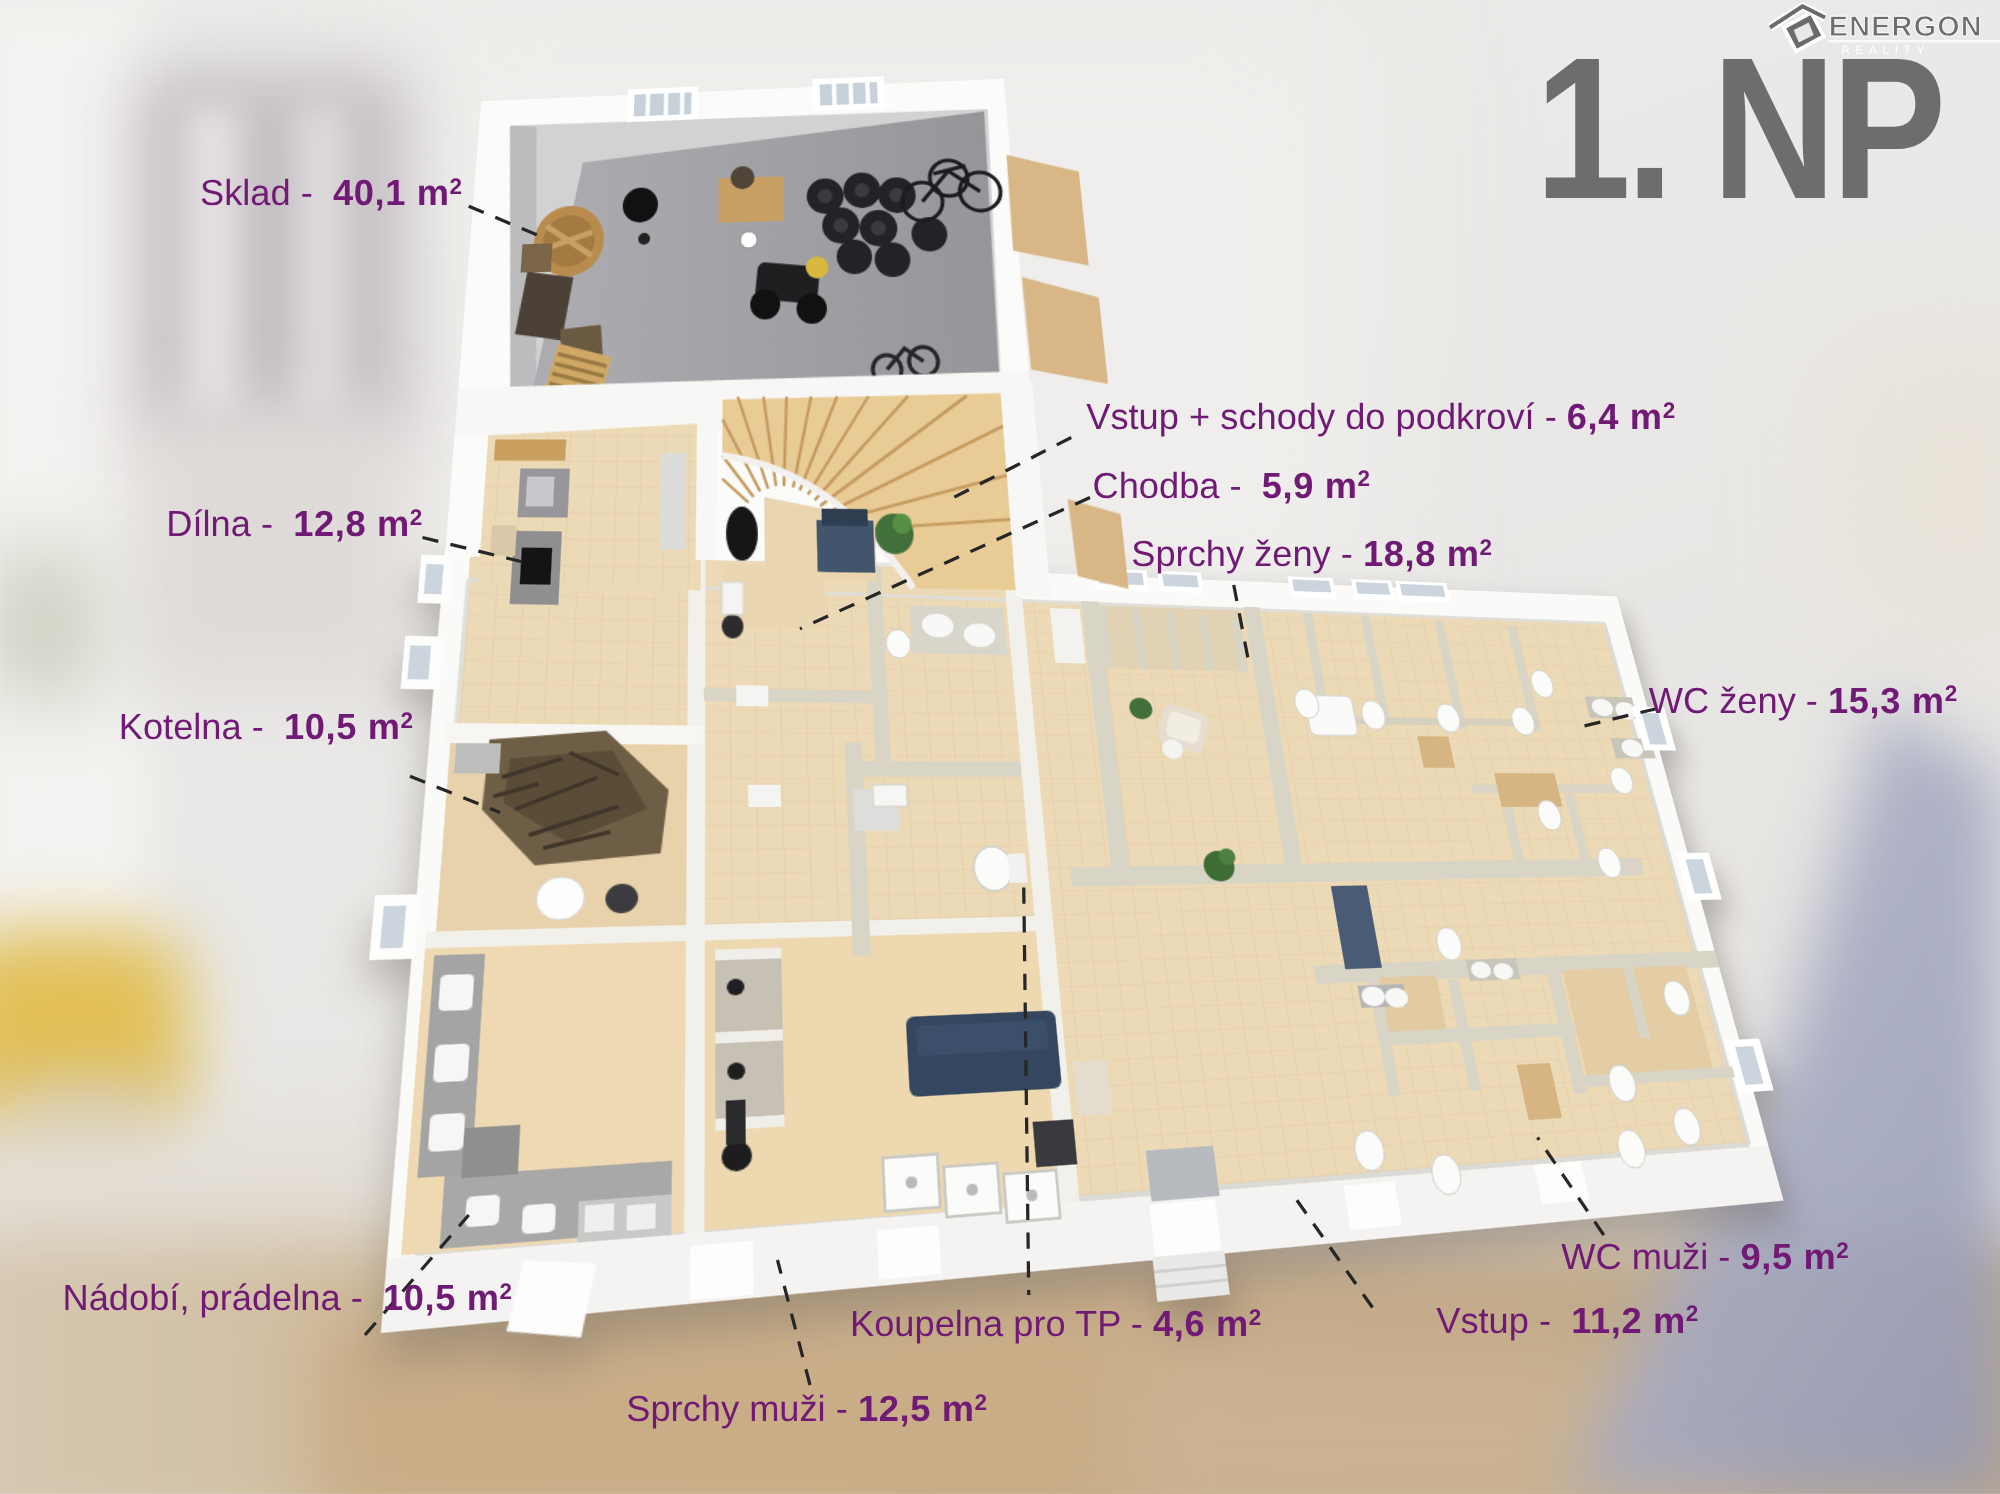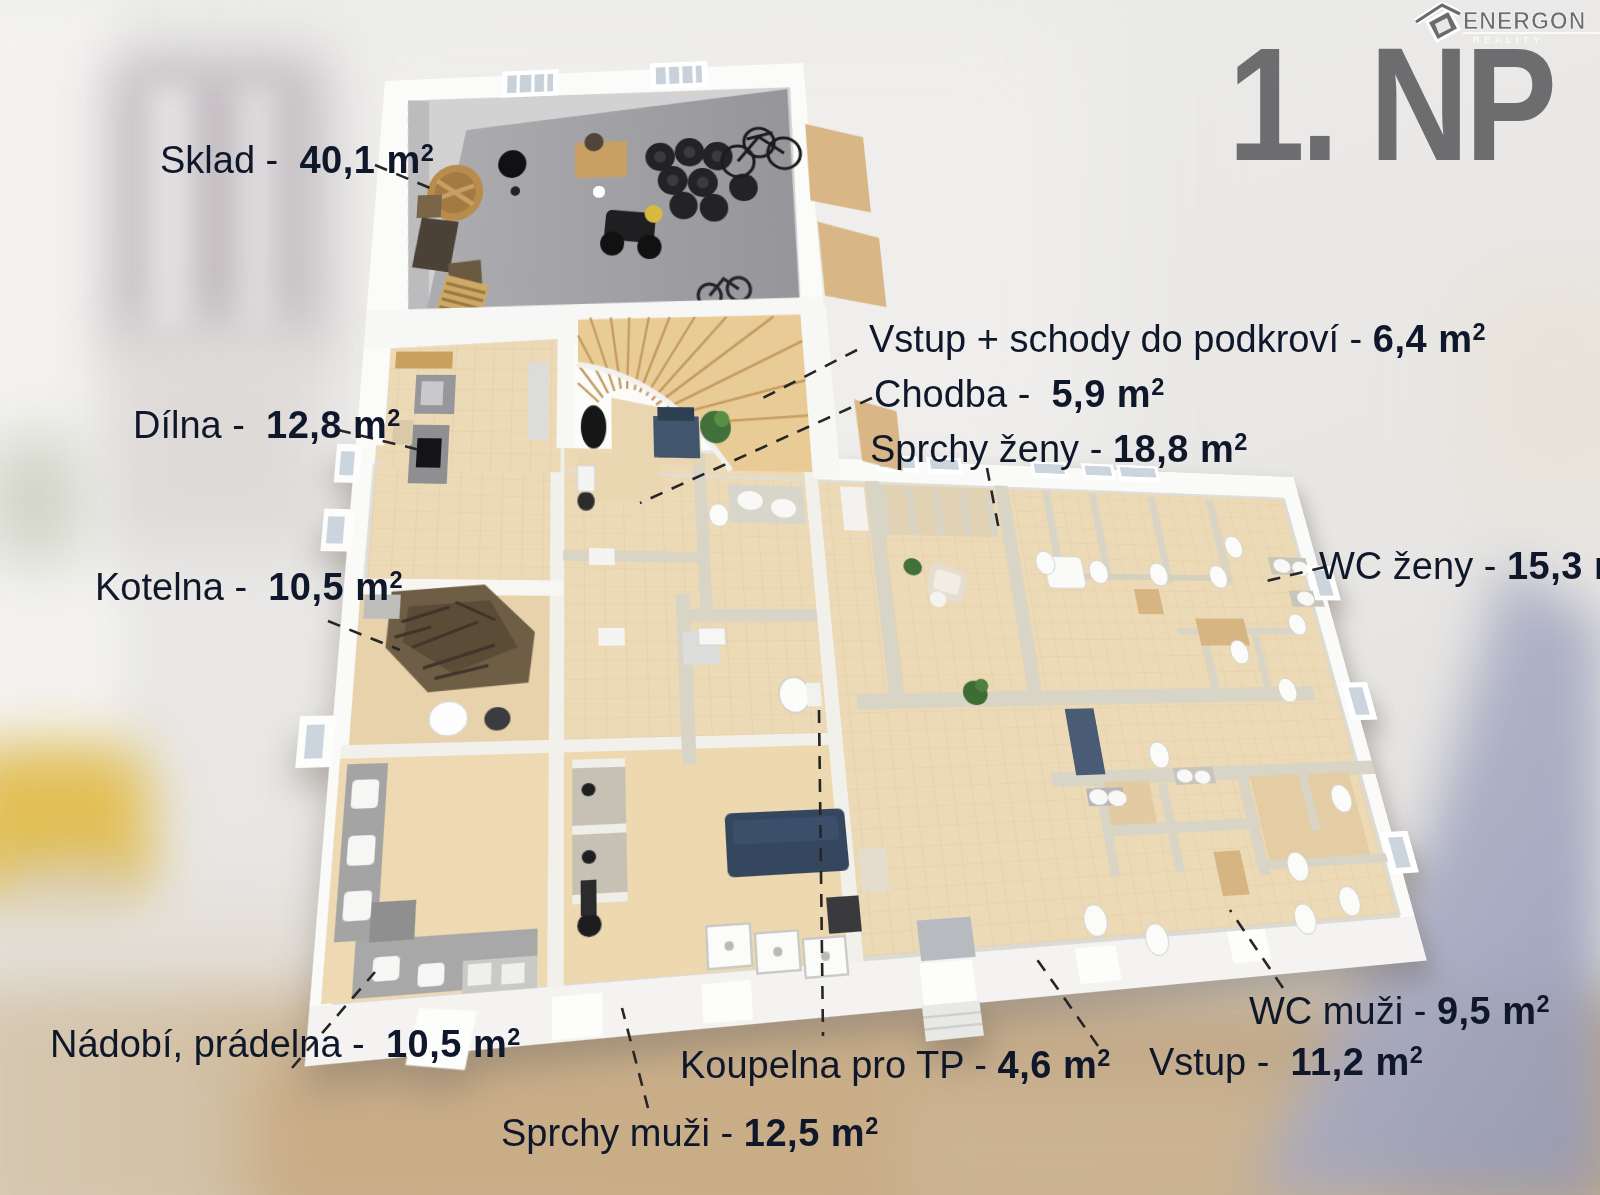--- a/index.html
+++ b/index.html
@@ -1,18 +1,18 @@
 <!DOCTYPE html>
 <html><head>
 <meta charset="utf-8">
 <style>
 html,body{margin:0;padding:0;}
 body{width:1600px;height:1195px;position:relative;overflow:hidden;background:#e9e8e6;font-family:"Liberation Sans",sans-serif;}
 .bg{position:absolute;}
-.lab{position:absolute;font-size:38px;color:#0f172a;white-space:nowrap;letter-spacing:0;}
+.lab{position:absolute;font-size:29px;color:#701a75;white-space:nowrap;letter-spacing:0;}
 .lab b{font-weight:bold;letter-spacing:.5px;}
 .lab .sup{font-size:0.62em;vertical-align:0.5em;font-weight:bold;}
 #np{position:absolute;left:1228px;top:11px;font-size:138px;font-weight:bold;color:#6d6d6f;letter-spacing:-4px;transform:scaleY(1.17);transform-origin:0 0;}
 </style>
 </head>
 <body>
 
 <div class="bg" style="left:0;top:0;width:1600px;height:1195px;background:linear-gradient(160deg,#ececea 0%,#e9e8e6 45%,#e3e1de 100%);"></div>
 
 <div class="bg" style="left:300px;top:0;width:800px;height:500px;background:#efeeec;filter:blur(60px);"></div>
@@ -463,21 +463,21 @@
 
   <path d="M1098,1046L1036,958"></path>
 
   <path d="M1283,988L1230,910"></path>
  </g>
 </svg>
 
 <div class="lab" style="left:160px;top:139px">Sklad -&nbsp; <b>40,1 m<span class="sup">2</span></b></div>
 <div class="lab" style="left:869px;top:318px">Vstup + schody do podkroví - <b>6,4 m<span class="sup">2</span></b></div>
 <div class="lab" style="left:874px;top:373px">Chodba - &nbsp;<b>5,9 m<span class="sup">2</span></b></div>
-<div class="lab" style="left:870px;top:428px">Sprchy ženy - <b>18,8 m<span class="sup">2</span></b></div>
+<div class="lab" style="left:905px;top:428px">Sprchy ženy - <b>18,8 m<span class="sup">2</span></b></div>
 <div class="lab" style="left:1319px;top:545px">WC ženy - <b>15,3 m<span class="sup">2</span></b></div>
 <div class="lab" style="left:133px;top:404px">Dílna - &nbsp;<b>12,8 m<span class="sup">2</span></b></div>
 <div class="lab" style="left:95px;top:566px">Kotelna - &nbsp;<b>10,5 m<span class="sup">2</span></b></div>
 <div class="lab" style="left:50px;top:1023px">Nádobí, prádelna - &nbsp;<b>10,5 m<span class="sup">2</span></b></div>
 <div class="lab" style="left:501px;top:1112px">Sprchy muži - <b>12,5 m<span class="sup">2</span></b></div>
 <div class="lab" style="left:680px;top:1044px">Koupelna pro TP - <b>4,6 m<span class="sup">2</span></b></div>
 <div class="lab" style="left:1149px;top:1041px">Vstup - &nbsp;<b>11,2 m<span class="sup">2</span></b></div>
 <div class="lab" style="left:1249px;top:990px">WC muži - <b>9,5 m<span class="sup">2</span></b></div>
 
 <div id="np">1. NP</div>

